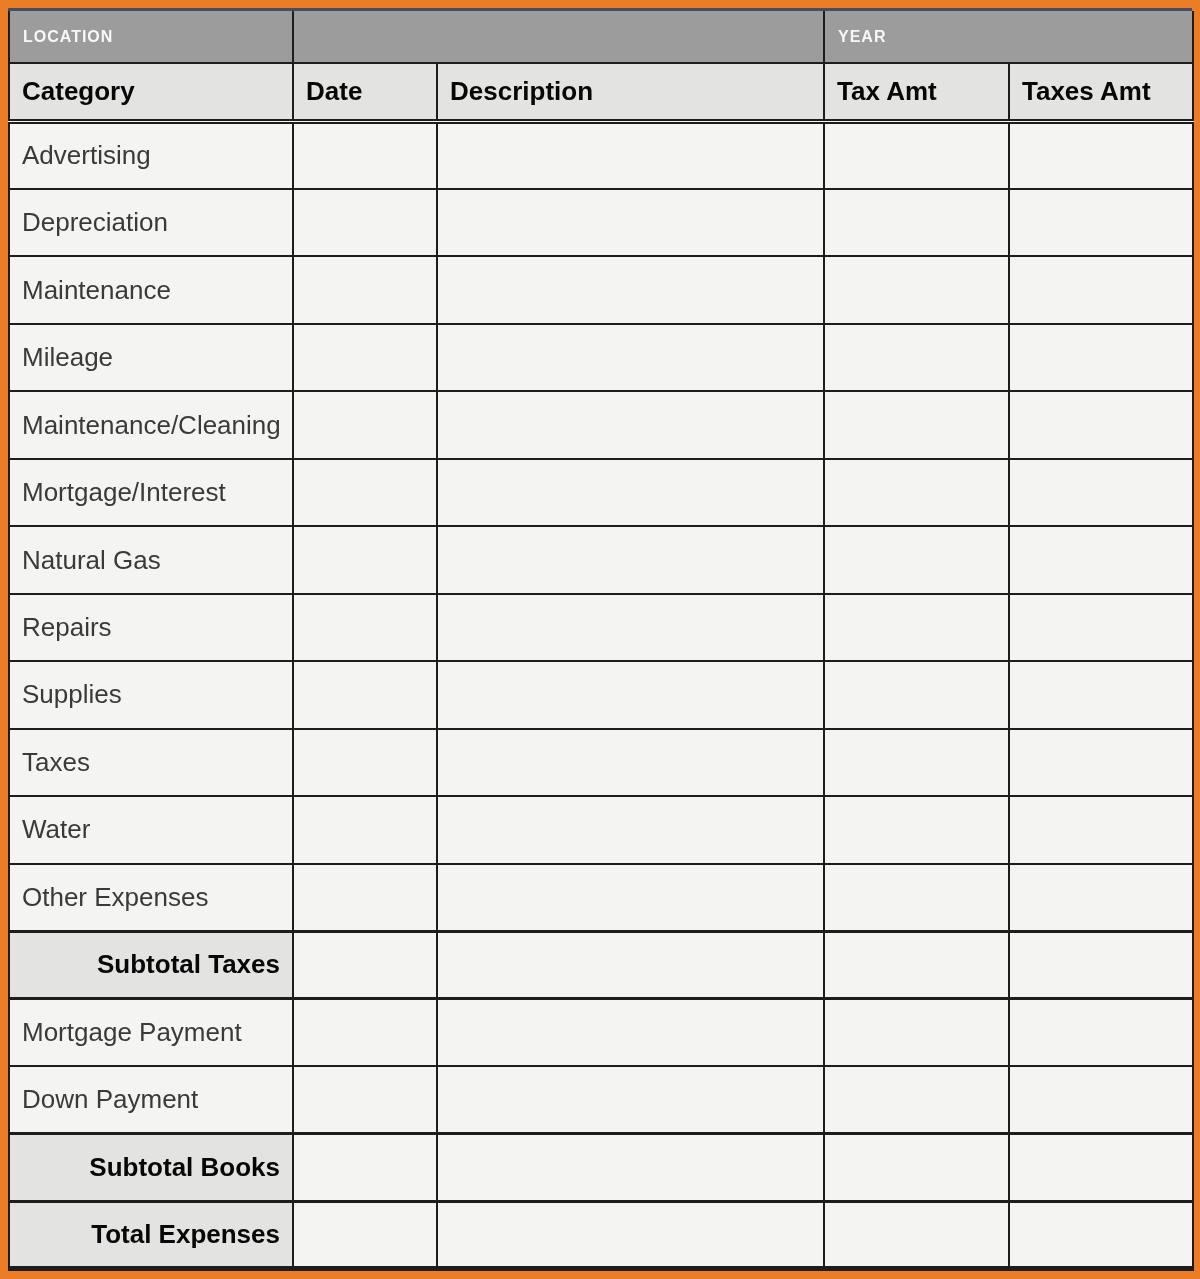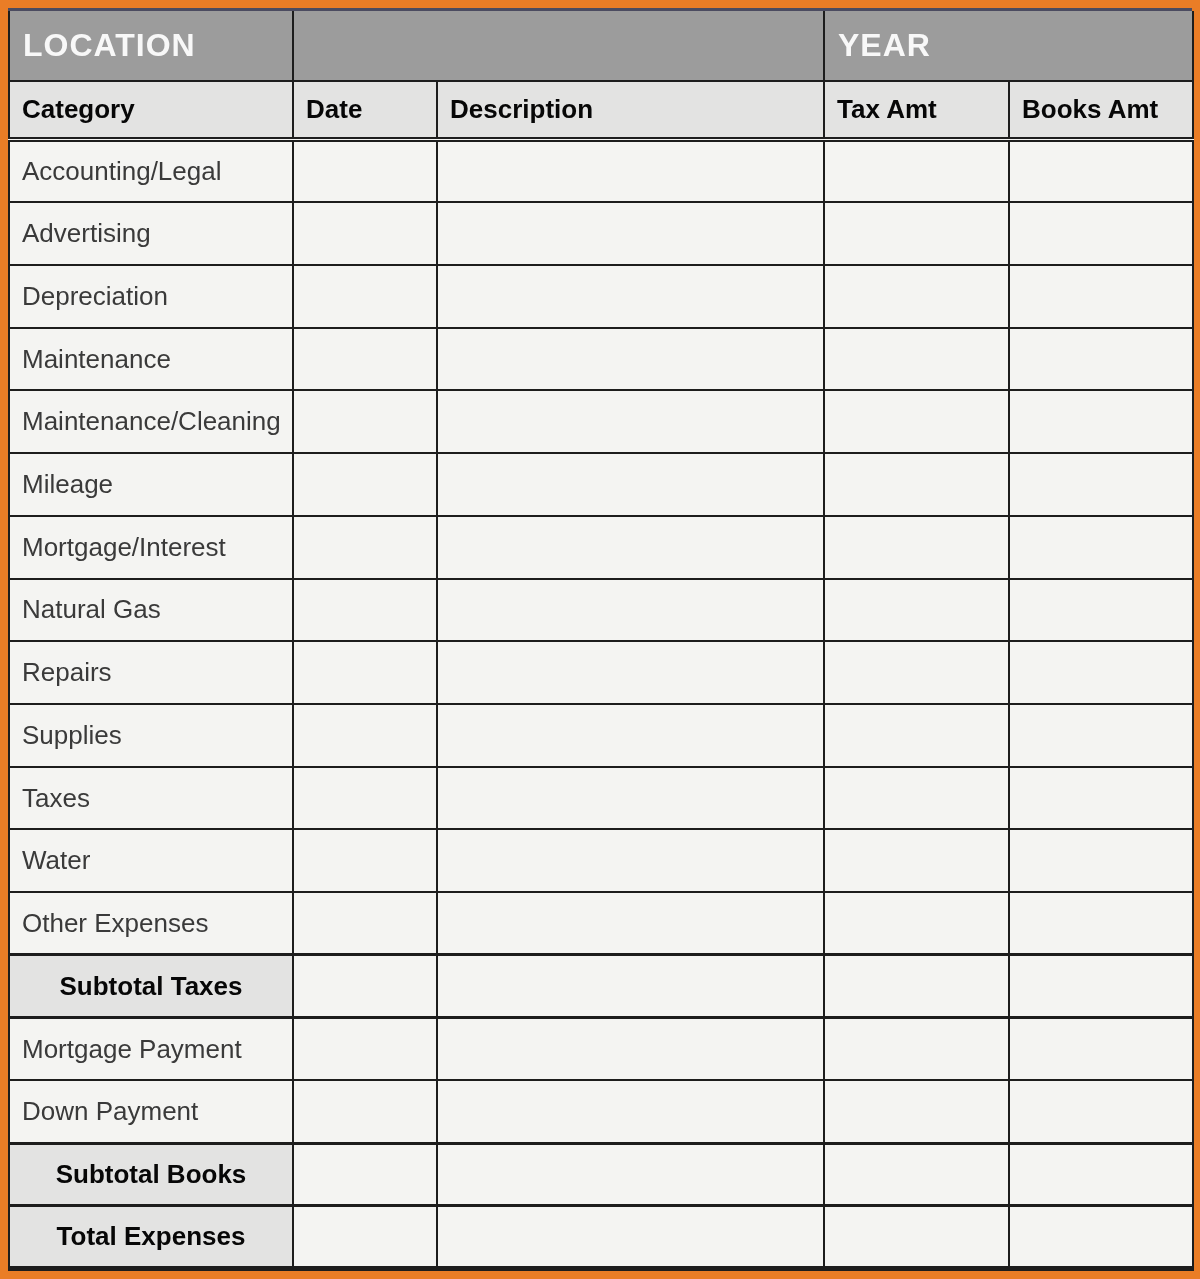--- a/index.html
+++ b/index.html
@@ -38,21 +38,21 @@
   col.c-tax      { width: 185px; }
   col.c-book     { width: 184px; }
 
   th, td { border: 2px solid #1d1d1d; overflow: hidden; }
 
   
   tr.band-row { height: 52px; }
   tr.band-row th {
     background: #9c9c9c;
     color: #f8f8f8;
-    font-size: 32px;
+    font-size: 16px;
     font-weight: bold;
     letter-spacing: 1px;
     text-align: left;
     padding: 16px 13px;
     border-top: none;
   }
 
   
   tr.colhead-row { height: 58px; }
   tr.colhead-row th {
@@ -76,21 +76,21 @@
     padding: 0 12px;
     white-space: nowrap;
   }
   td.value-cell { background: #f4f4f2; }
 
   tr.row-subtotal td { border-top-width: 3px; border-bottom-width: 3px; }
   tr.row-subtotal td.label-cell {
     background: #e3e3e2;
     color: #070707;
     font-weight: bold;
-    text-align: center;
+    text-align: right;
   }
 </style>
 </head>
 <body>
 
 <div class="page">
   <div class="table-wrap">
     <table class="worksheet">
       <colgroup>
         <col class="c-category">
@@ -103,32 +103,25 @@
         <tr class="band-row">
           <th>LOCATION</th>
           <th colspan="2"></th>
           <th colspan="2">YEAR</th>
         </tr>
         <tr class="colhead-row">
           <th>Category</th>
           <th>Date</th>
           <th>Description</th>
           <th>Tax Amt</th>
-          <th>Books Amt</th>
+          <th>Taxes Amt</th>
         </tr>
       </thead>
       <tbody>
           <tr class="row-category">
-            <td class="label-cell">Accounting/Legal</td>
-            <td class="value-cell"></td>
-            <td class="value-cell"></td>
-            <td class="value-cell"></td>
-            <td class="value-cell"></td>
-          </tr>
-          <tr class="row-category">
             <td class="label-cell">Advertising</td>
             <td class="value-cell"></td>
             <td class="value-cell"></td>
             <td class="value-cell"></td>
             <td class="value-cell"></td>
           </tr>
           <tr class="row-category">
             <td class="label-cell">Depreciation</td>
             <td class="value-cell"></td>
             <td class="value-cell"></td>
@@ -136,28 +129,28 @@
             <td class="value-cell"></td>
           </tr>
           <tr class="row-category">
             <td class="label-cell">Maintenance</td>
             <td class="value-cell"></td>
             <td class="value-cell"></td>
             <td class="value-cell"></td>
             <td class="value-cell"></td>
           </tr>
           <tr class="row-category">
+            <td class="label-cell">Mileage</td>
+            <td class="value-cell"></td>
+            <td class="value-cell"></td>
+            <td class="value-cell"></td>
+            <td class="value-cell"></td>
+          </tr>
+          <tr class="row-category">
             <td class="label-cell">Maintenance/Cleaning</td>
-            <td class="value-cell"></td>
-            <td class="value-cell"></td>
-            <td class="value-cell"></td>
-            <td class="value-cell"></td>
-          </tr>
-          <tr class="row-category">
-            <td class="label-cell">Mileage</td>
             <td class="value-cell"></td>
             <td class="value-cell"></td>
             <td class="value-cell"></td>
             <td class="value-cell"></td>
           </tr>
           <tr class="row-category">
             <td class="label-cell">Mortgage/Interest</td>
             <td class="value-cell"></td>
             <td class="value-cell"></td>
             <td class="value-cell"></td>

